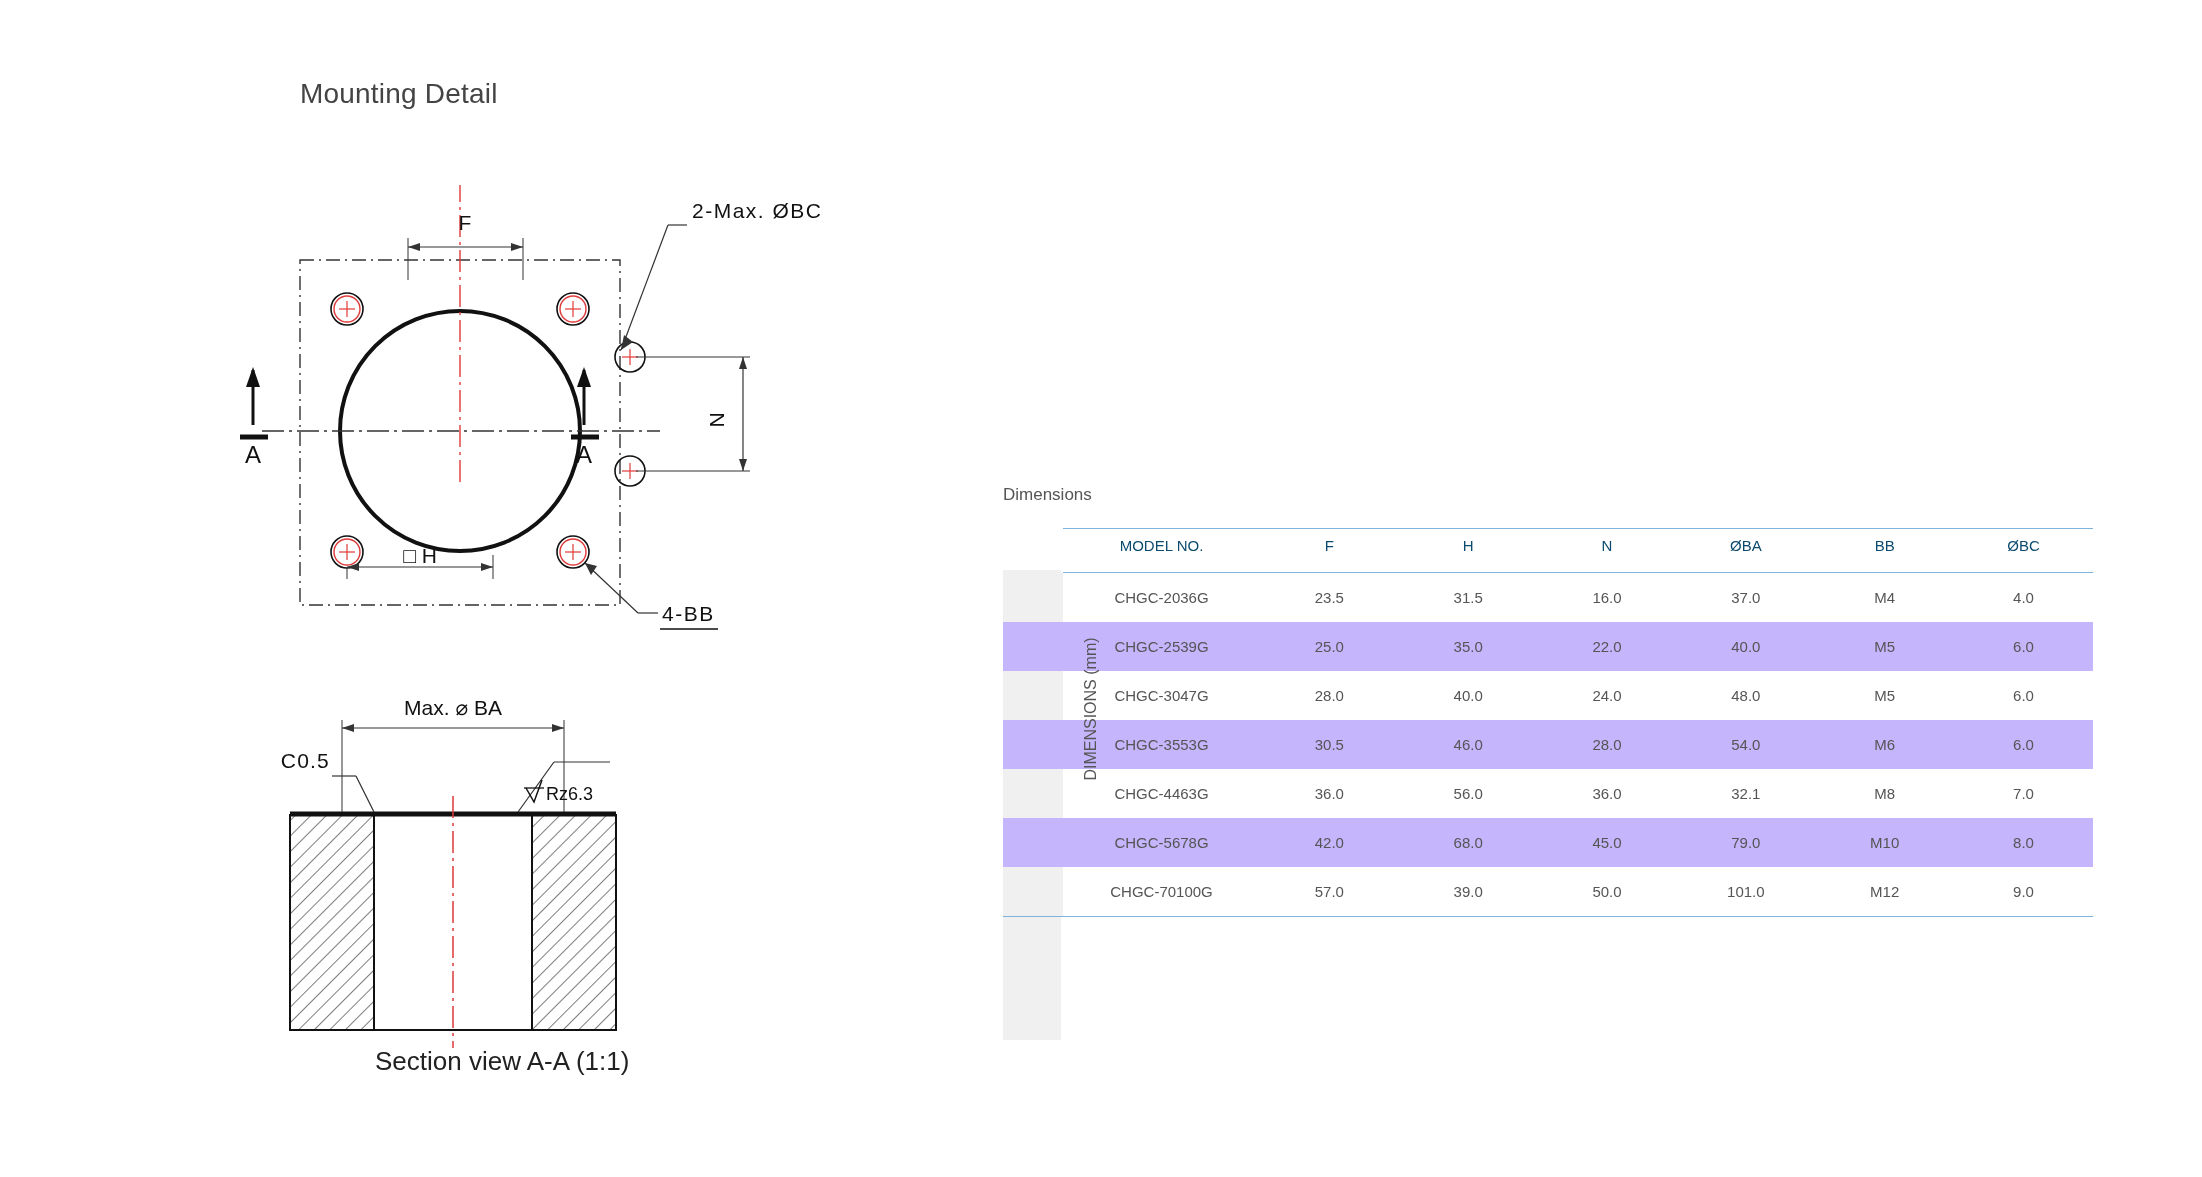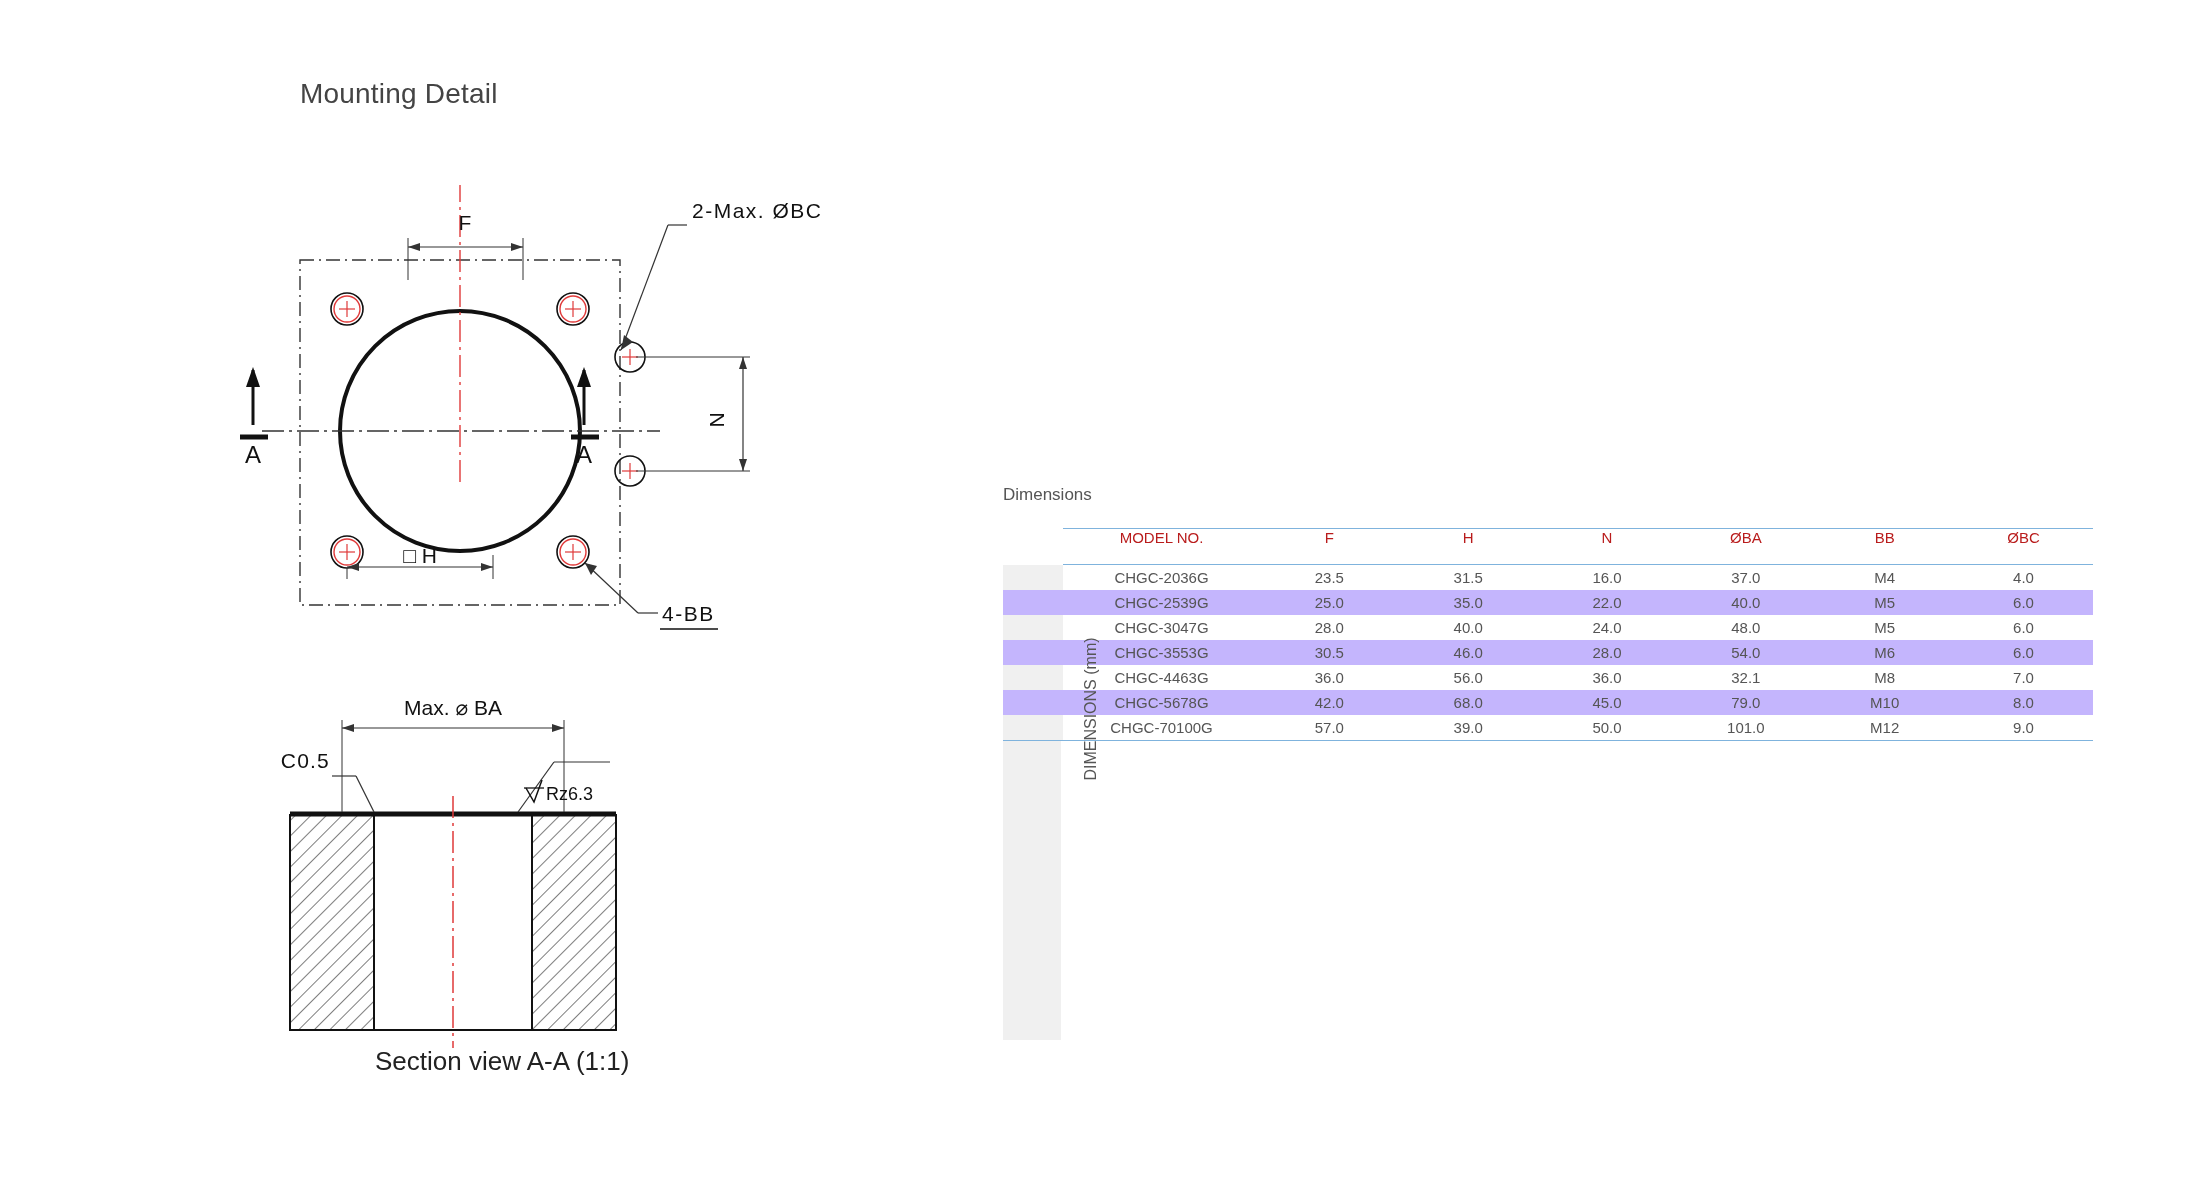--- a/index.html
+++ b/index.html
@@ -73,32 +73,32 @@
 
   table.dim-table {
     border-collapse: collapse;
     width: 1090px;
     table-layout: fixed;
   }
 
   table.dim-table thead th {
     font-size: 15px;
     font-weight: normal;
-    color: #b91c1c;
-    padding: 0 0 18px 0;
+    color: #0c4a6e;
+    padding: 8px 0 18px 0;
     text-align: center;
     border-top: 1px solid #7fb3dd;
     border-bottom: 1px solid #7fb3dd;
   }
 
   table.dim-table tbody td {
     font-size: 15px;
     color: #555555;
     text-align: center;
-    padding: 4px 0;
+    padding: 16px 0;
     border: none;
   }
 
   table.dim-table tbody tr.alt td {
     background: #c4b5fd;
   }
 
   table.dim-table tbody tr:last-child td {
     border-bottom: 1px solid #7fb3dd;
   }

